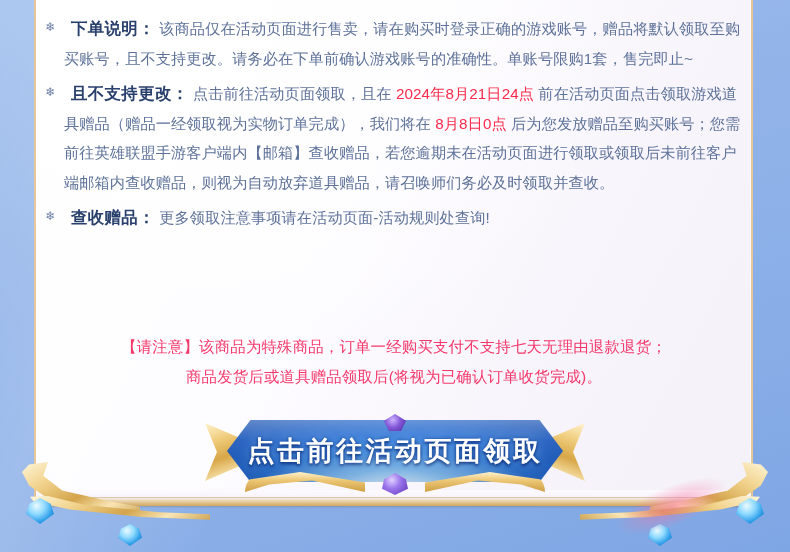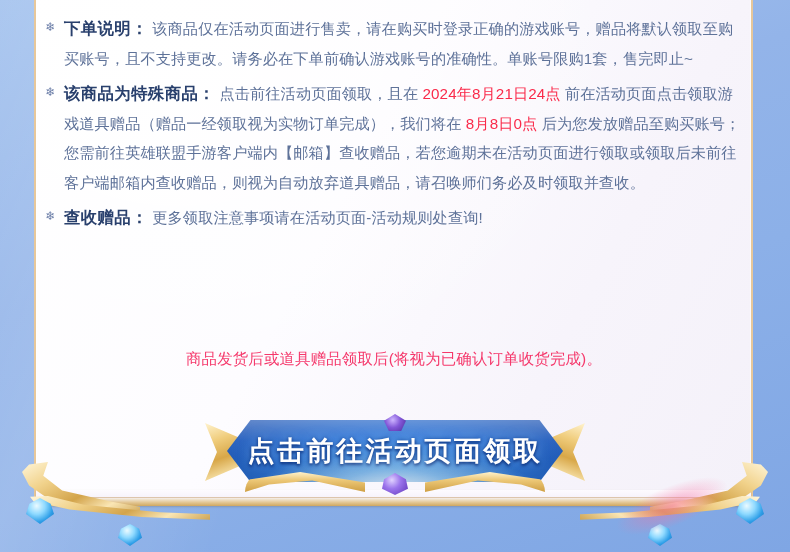--- a/index.html
+++ b/index.html
@@ -77,41 +77,42 @@
     line-height: 13px;
     color: #53699a;
     text-align: center;
     opacity: 0.88;
   }
   .rule .hdr {
     font-weight: bold;
     color: #29406d;
     font-size: 16.4px;
     letter-spacing: 0.4px;
+    margin-left: 7px;
   }
   .rule .body { color: #5e7299; }
   .rule .hl   { color: #fa2a4a; }
 
   .rule.r1 { margin-bottom: 6px; }
   .rule.r2 { margin-bottom: 6px; }
   .rule.r3 { margin-bottom: 0; }
 
   
   .notice {
     position: absolute;
     left: 44px;
     top: 332px;
     width: 700px;
     text-align: center;
     color: #f5386b;
     font-size: 15.4px;
     line-height: 30px;
     letter-spacing: 0.2px;
   }
-  .notice .l2 { display: block; margin-top: 12px; }
+  .notice .l2 { display: block; }
 
   
   .cta-wrap {
     position: absolute;
     left: 205px;
     top: 414px;
     width: 380px;
     height: 78px;
   }
 
@@ -289,36 +290,37 @@
   <div class="content">
 
     <div class="rule r1">
       <span class="bullet">❄</span>
       <span class="hdr">下单说明：</span>
       <span class="body">该商品仅在活动页面进行售卖，请在购买时登录正确的游戏账号，赠品将默认领取至购买账号，且不支持更改。请务必在下单前确认游戏账号的准确性。单账号限购1套，售完即止~</span>
     </div>
 
     <div class="rule r2">
       <span class="bullet">❄</span>
-      <span class="hdr">该商品为特殊商品：</span>
+      <span class="hdr">且不支持更改：</span>
       <span class="body">点击前往活动页面领取，且在</span>
       <span class="hl">2024年8月21日24点</span>
       <span class="body">前在活动页面点击领取游戏道具赠品（赠品一经领取视为实物订单完成），我们将在</span>
       <span class="hl">8月8日0点</span>
       <span class="body">后为您发放赠品至购买账号；您需前往英雄联盟手游客户端内【邮箱】查收赠品，若您逾期未在活动页面进行领取或领取后未前往客户端邮箱内查收赠品，则视为自动放弃道具赠品，请召唤师们务必及时领取并查收。</span>
     </div>
 
     <div class="rule r3">
       <span class="bullet">❄</span>
       <span class="hdr">查收赠品：</span>
       <span class="body">更多领取注意事项请在活动页面-活动规则处查询!</span>
     </div>
   </div>
 
   <div class="notice">
+    <span class="l1">【请注意】该商品为特殊商品，订单一经购买支付不支持七天无理由退款退货；</span>
     <span class="l2">商品发货后或道具赠品领取后(将视为已确认订单收货完成)。</span>
   </div>
 
   <div class="cta-wrap">
     <div class="cta-wing left"></div>
     <div class="cta-wing right"></div>
 
     <button class="cta-btn">
       <span class="cta-rays"></span>
       <span class="label">点击前往活动页面领取</span>

